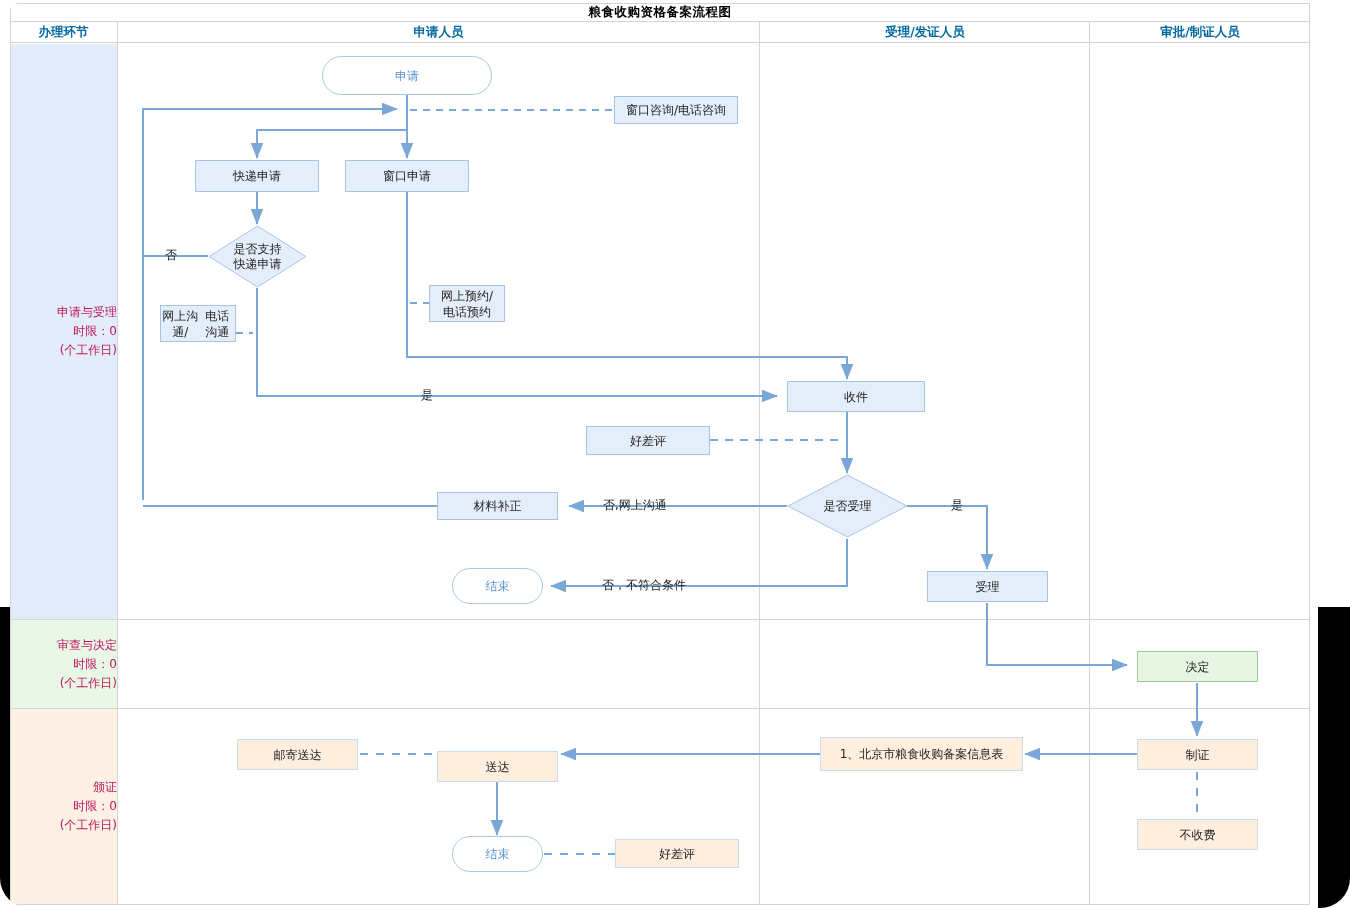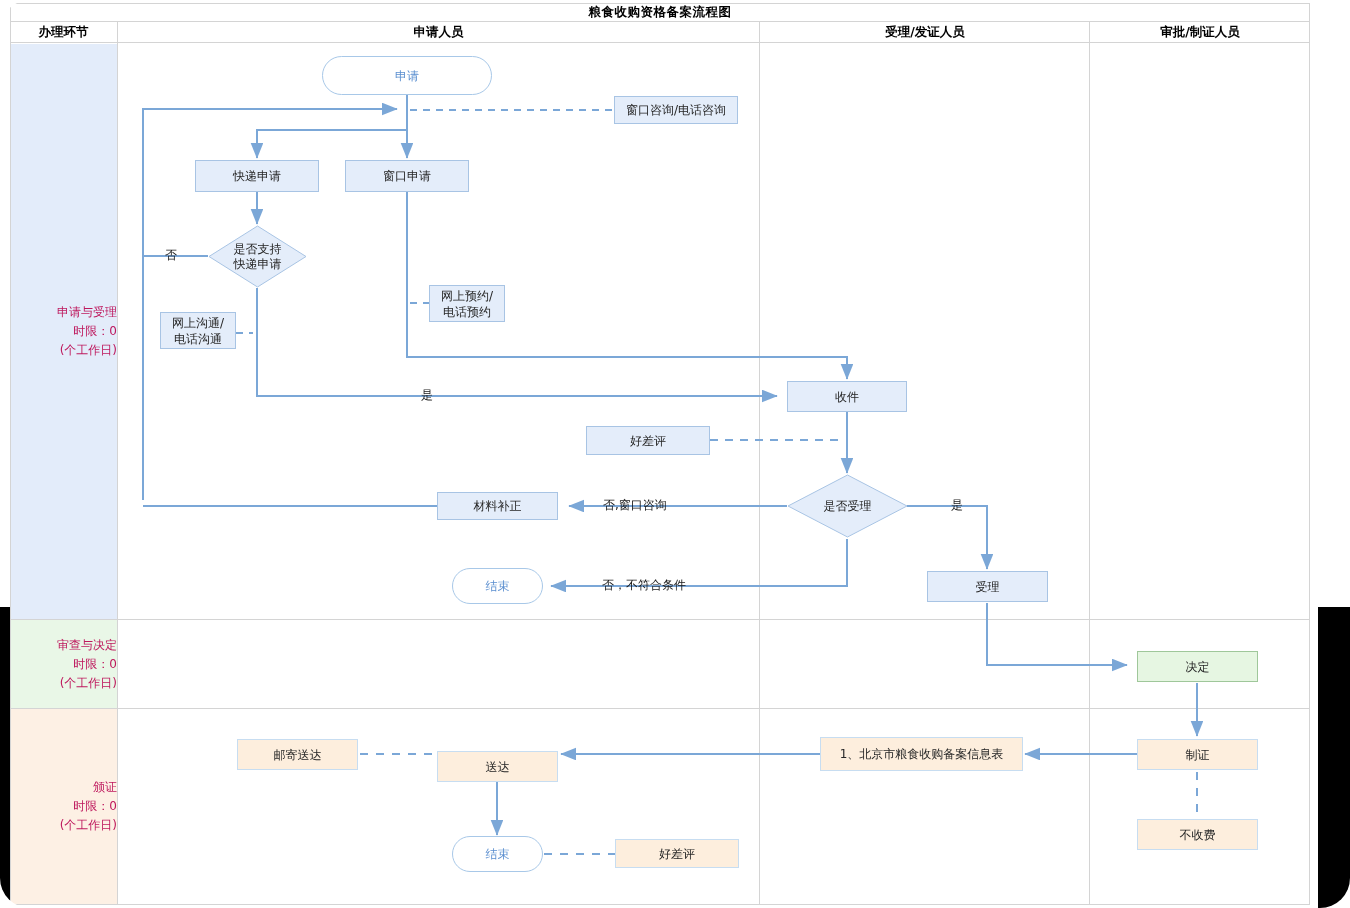--- a/index.html
+++ b/index.html
@@ -32,21 +32,21 @@
     letter-spacing: .5px;
   }
   .head-row {
     position: absolute; left: 10px; top: 22px;
     width: 1300px; height: 21px;
     border-bottom: 1px solid #d4d4d4;
   }
   .head-cell {
     position: absolute; top: 0; height: 20px;
     display: flex; align-items: center; justify-content: center;
-    font-size: 12.5px; font-weight: 600; color: #000000;
+    font-size: 12.5px; font-weight: 600; color: #0369a1;
   }
   .vdiv {
     position: absolute; width: 1px; background: #d4d4d4;
   }
   .hdiv {
     position: absolute; height: 1px; background: #d4d4d4;
   }
 
   
   .phase {
@@ -240,26 +240,26 @@
       <div>是否支持</div>
       <div>快递申请</div>
     </div>
   </div>
 
   <div class="node blue" style="left:429px;top:285px;width:76px;height:37px;flex-direction:column;">
     <div>网上预约/</div>
     <div>电话预约</div>
   </div>
 
-  <div class="node blue" style="left:160px;top:312px;width:76px;height:37px;flex-direction:column;">
+  <div class="node blue" style="left:160px;top:305px;width:76px;height:37px;flex-direction:row;">
     <div>网上沟通/</div>
     <div>电话沟通</div>
   </div>
 
-  <div class="node blue" style="left:787px;top:381px;width:120px;height:31px;">
+  <div class="node blue" style="left:787px;top:381px;width:138px;height:31px;">
     <span>收件</span>
   </div>
 
   <div class="node blue" style="left:586px;top:426px;width:124px;height:29px;">
     <span>好差评</span>
   </div>
 
   <div class="node blue" style="left:437px;top:492px;width:121px;height:28px;">
     <span>材料补正</span>
   </div>
@@ -312,21 +312,21 @@
     <span>好差评</span>
   </div>
 
   <div class="elabel" style="left:165px;top:247px;">
     <span>否</span>
   </div>
   <div class="elabel" style="left:421px;top:387px;">
     <span>是</span>
   </div>
   <div class="elabel" style="left:603px;top:497px;">
-    <span>否,窗口咨询</span>
+    <span>否,网上沟通</span>
   </div>
   <div class="elabel" style="left:951px;top:497px;">
     <span>是</span>
   </div>
   <div class="elabel" style="left:602px;top:577px;">
     <span>否，不符合条件</span>
   </div>
 
 </div>
 

